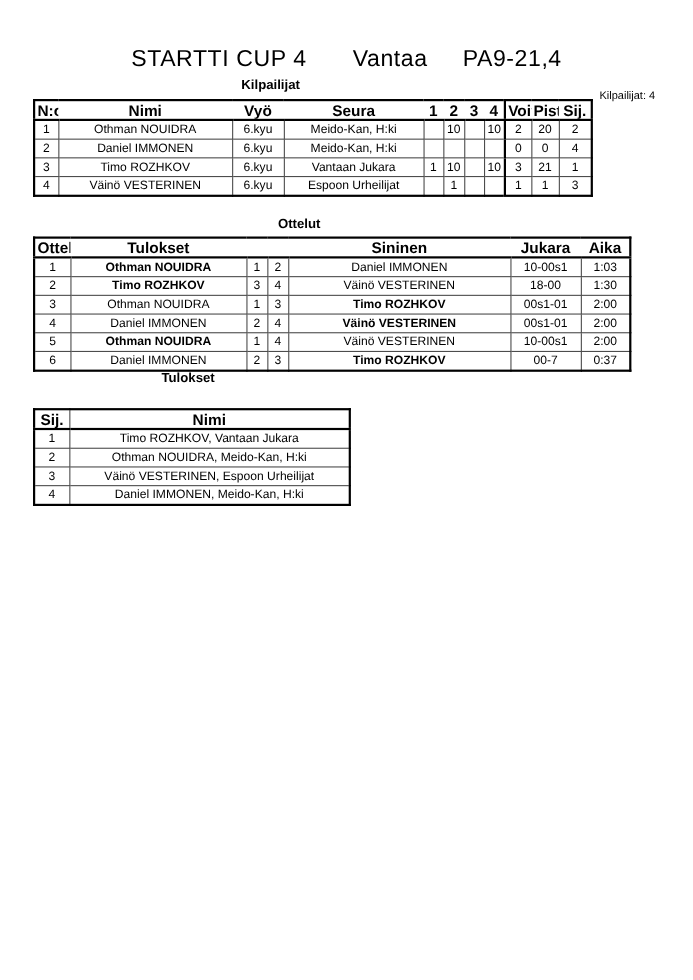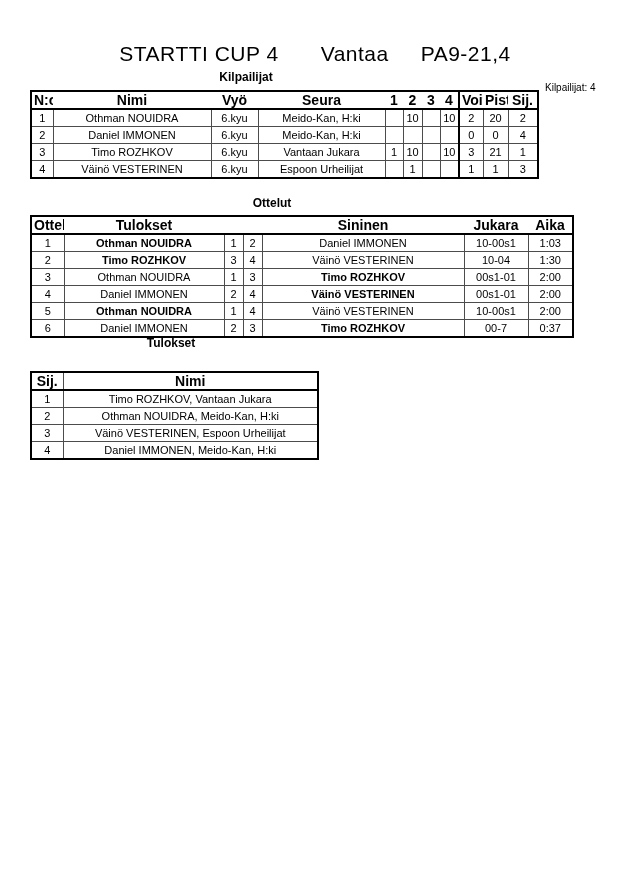--- a/index.html
+++ b/index.html
@@ -182,21 +182,21 @@
         <td class="l">Daniel IMMONEN</td>
         <td class="c">10-00s1</td>
         <td class="c">1:03</td>
       </tr>
       <tr>
         <td class="c">2</td>
         <td class="l bold">Timo ROZHKOV</td>
         <td class="c">3</td>
         <td class="c">4</td>
         <td class="l">Väinö VESTERINEN</td>
-        <td class="c">10-04</td>
+        <td class="c">18-00</td>
         <td class="c">1:30</td>
       </tr>
       <tr>
         <td class="c">3</td>
         <td class="l">Othman NOUIDRA</td>
         <td class="c">1</td>
         <td class="c">3</td>
         <td class="l bold">Timo ROZHKOV</td>
         <td class="c">00s1-01</td>
         <td class="c">2:00</td>

